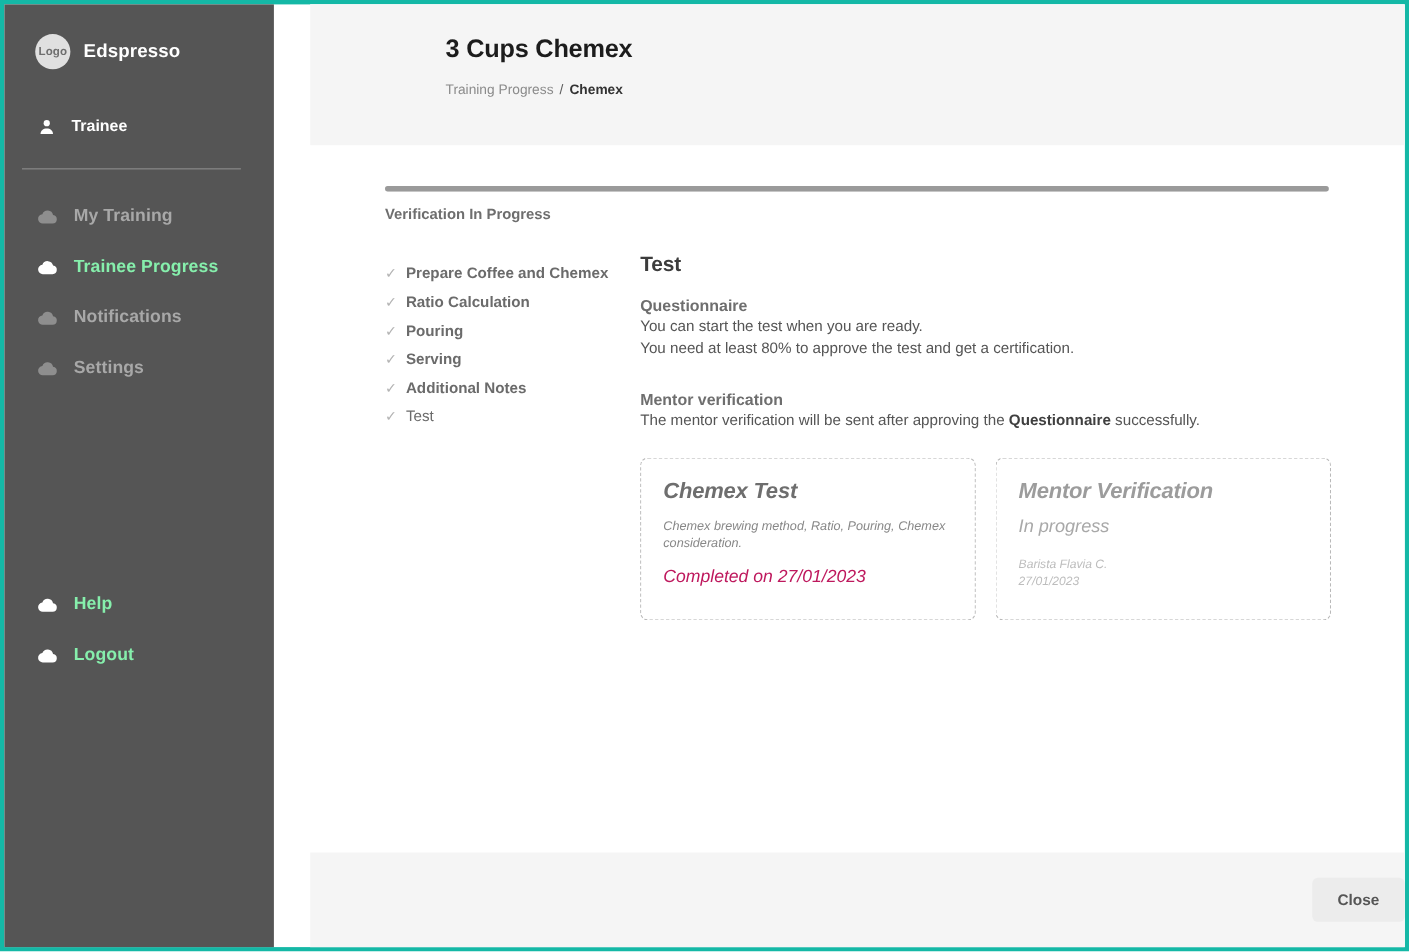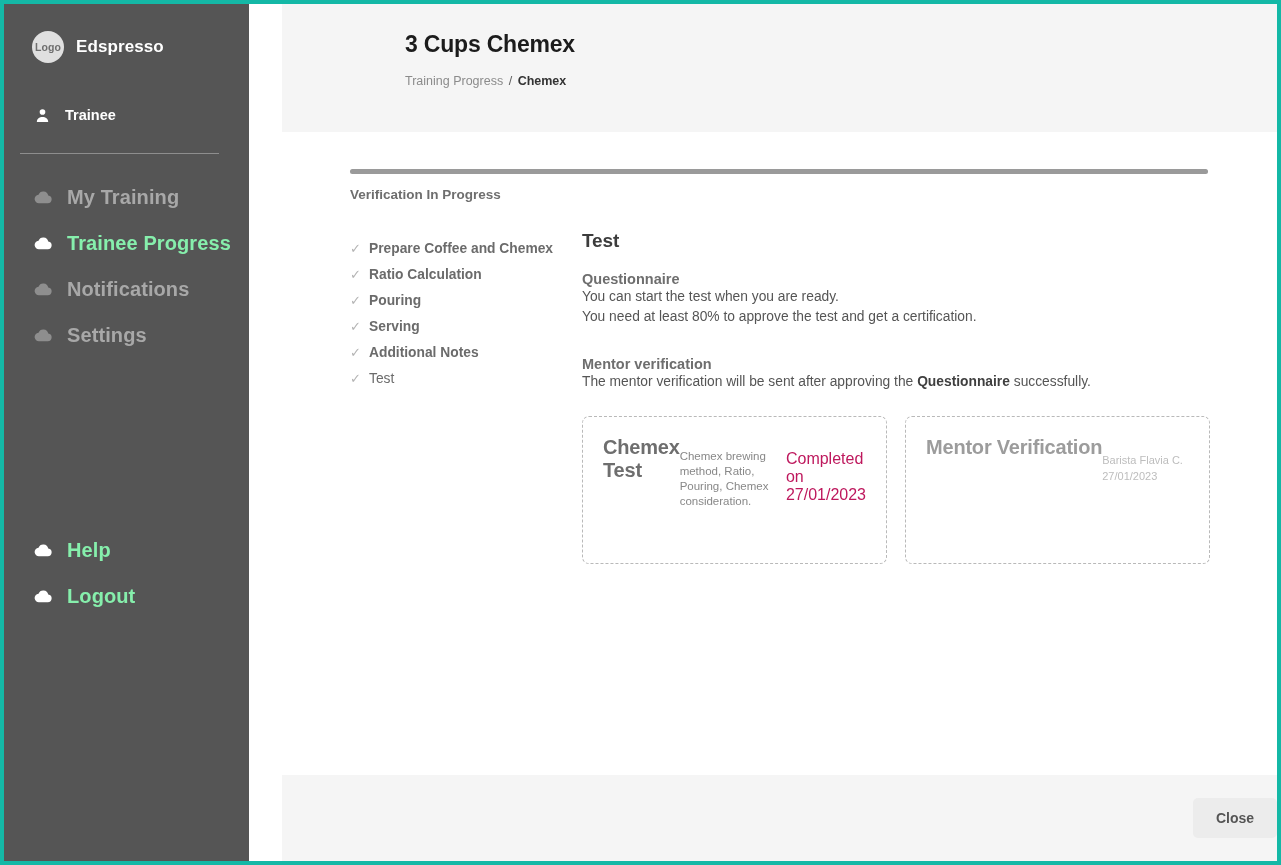--- a/index.html
+++ b/index.html
@@ -86,21 +86,21 @@
   }
   .nav-item {
     display: flex;
     align-items: center;
     gap: 14px;
     height: 46px;
     padding: 0 16px 0 30px;
     cursor: pointer;
   }
   .nav-item .label {
-    font-size: 20px;
+    font-size: 16px;
     font-weight: 700;
     color: #a8a8a8;
     letter-spacing: .1px;
   }
   .nav-item.active .label { color: #86efac; }
 
   .nav-bottom { margin-top: 169px; }
 
   .icon { display: inline-flex; align-items: center; justify-content: center; flex: 0 0 auto; }
   .icon svg { display: block; }
@@ -218,23 +218,24 @@
     margin-top: 24px;
   }
   .card {
     width: 305px;
     flex: 0 0 305px;
     min-height: 148px;
     border: 1px dashed #b9b9b9;
     border-radius: 7px;
     padding: 19px 20px 18px 20px;
     display: flex;
-    flex-direction: row;
+    flex-direction: column;
     cursor: pointer;
     background: #ffffff;
+    font-style: italic;
   }
   .card-title {
     font-size: 20px;
     font-weight: 700;
     color: #6e6e6e;
     letter-spacing: -.2px;
   }
   .card-desc {
     margin-top: 13px;
     font-size: 11.5px;
@@ -427,20 +428,21 @@
           <div class="cards">
 
             <div class="card">
               <div class="card-title">Chemex Test</div>
               <div class="card-desc">Chemex brewing method, Ratio, Pouring, Chemex consideration.</div>
               <div class="card-status">Completed on 27/01/2023</div>
             </div>
 
             <div class="card verification">
               <div class="card-title">Mentor Verification</div>
+              <div class="card-status">In progress</div>
               <div class="card-meta">
                 <span>Barista Flavia C.</span><br>
                 <span>27/01/2023</span>
               </div>
             </div>
 
           </div>
         </div>
 
       </div>

